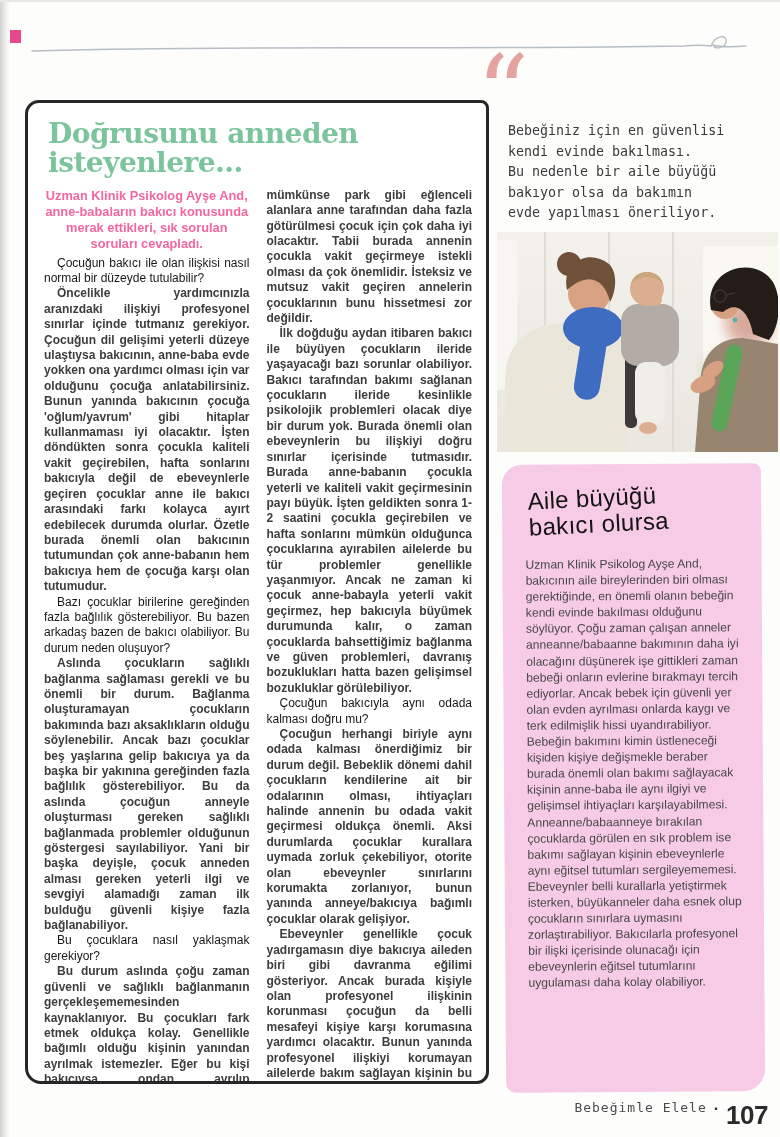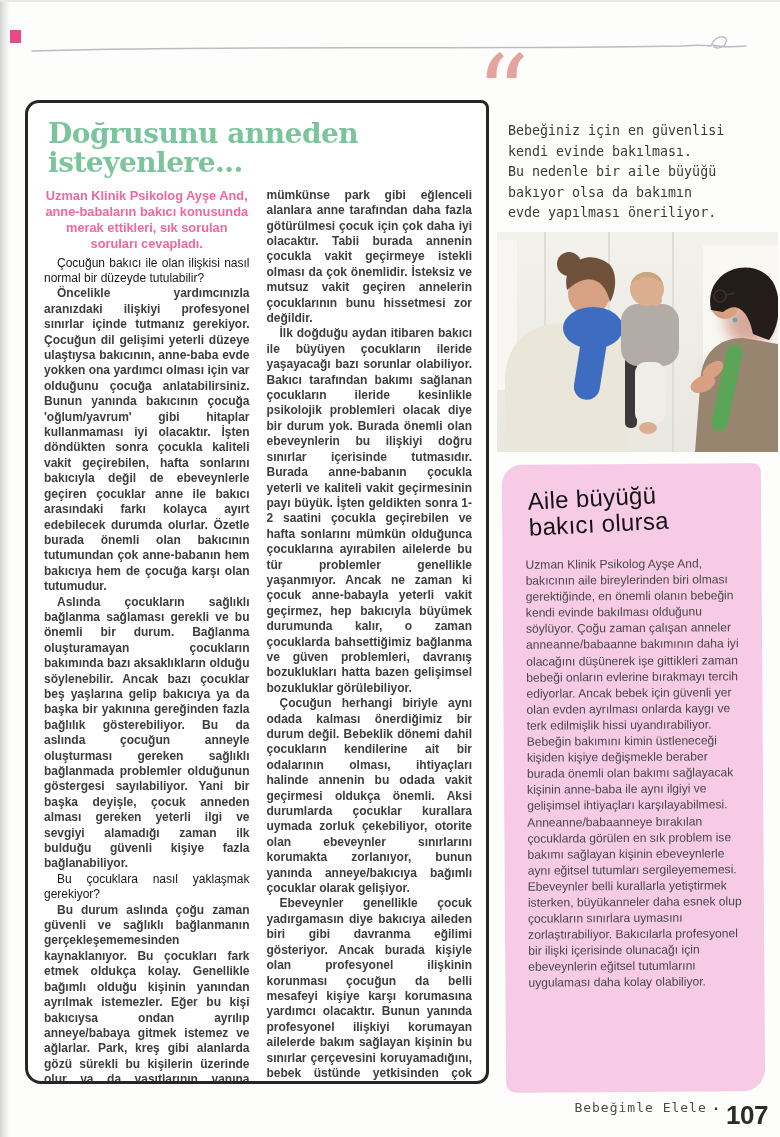--- a/index.html
+++ b/index.html
@@ -65,27 +65,29 @@
     <path d="M4 15 C 180 9, 420 14, 655 10 C 666 9, 676 9, 683 10 C 687 -1, 700 -2, 698 6 C 697 12, 687 14, 685 9 C 692 11, 706 11, 718 10" fill="none" stroke="#b7bec4" stroke-width="1.4" stroke-linecap="round"></path>
   </svg>
 
   <div class="article-box">
     <h1 class="article-title" id="article-title" style="color: rgb(124, 197, 156);">Doğrusunu anneden isteyenlere...</h1>
     <div class="cols">
       <div class="col">
         <p class="intro" id="article-intro" style="color: rgb(242, 103, 156);">Uzman Klinik Psikolog Ayşe And, anne-babaların bakıcı konusunda merak ettikleri, sık sorulan soruları cevapladı.</p>
         <p class="q">Çocuğun bakıcı ile olan ilişkisi nasıl normal bir düzeyde tutulabilir?</p>
         <p class="a">Öncelikle yardımcınızla aranızdaki ilişkiyi profesyonel sınırlar içinde tutmanız gerekiyor. Çocuğun dil gelişimi yeterli düzeye ulaştıysa bakıcının, anne-baba evde yokken ona yardımcı olması için var olduğunu çocuğa anlatabilirsiniz. Bunun yanında bakıcının çocuğa 'oğlum/yavrum' gibi hitaplar kullanmaması iyi olacaktır. İşten döndükten sonra çocukla kaliteli vakit geçirebilen, hafta sonlarını bakıcıyla değil de ebeveynlerle geçiren çocuklar anne ile bakıcı arasındaki farkı kolayca ayırt edebilecek durumda olurlar. Özetle burada önemli olan bakıcının tutumundan çok anne-babanın hem bakıcıya hem de çocuğa karşı olan tutumudur.</p>
+        <p class="q">Bazı çocuklar birilerine gereğinden fazla bağlılık gösterebiliyor. Bu bazen arkadaş bazen de bakıcı olabiliyor. Bu durum neden oluşuyor?</p>
         <p class="a">Aslında çocukların sağlıklı bağlanma sağlaması gerekli ve bu önemli bir durum. Bağlanma oluşturamayan çocukların bakımında bazı aksaklıkların olduğu söylenebilir. Ancak bazı çocuklar beş yaşlarına gelip bakıcıya ya da başka bir yakınına gereğinden fazla bağlılık gösterebiliyor. Bu da aslında çocuğun anneyle oluşturması gereken sağlıklı bağlanmada problemler olduğunun göstergesi sayılabiliyor. Yani bir başka deyişle, çocuk anneden alması gereken yeterli ilgi ve sevgiyi alamadığı zaman ilk bulduğu güvenli kişiye fazla bağlanabiliyor.</p>
         <p class="q">Bu çocuklara nasıl yaklaşmak gerekiyor?</p>
         <p class="a">Bu durum aslında çoğu zaman güvenli ve sağlıklı bağlanmanın gerçekleşememesinden kaynaklanıyor. Bu çocukları fark etmek oldukça kolay. Genellikle bağımlı olduğu kişinin yanından ayrılmak istemezler. Eğer bu kişi bakıcıysa ondan ayrılıp anneye/babaya gitmek istemez ve ağlarlar. Park, kreş gibi alanlarda gözü sürekli bu kişilerin üzerinde olur ya da yaşıtlarının yanına gitmek istemezler. Burada çocuğun anne-babayla daha fazla vakit geçirmesi, yaşıtlarının olduğu alanlarda oyunlara teşvik edilmesi,</p>
       </div>
       <div class="col">
         <p class="a noindent">mümkünse park gibi eğlenceli alanlara anne tarafından daha fazla götürülmesi çocuk için çok daha iyi olacaktır. Tabii burada annenin çocukla vakit geçirmeye istekli olması da çok önemlidir. İsteksiz ve mutsuz vakit geçiren annelerin çocuklarının bunu hissetmesi zor değildir.</p>
         <p class="a">İlk doğduğu aydan itibaren bakıcı ile büyüyen çocukların ileride yaşayacağı bazı sorunlar olabiliyor. Bakıcı tarafından bakımı sağlanan çocukların ileride kesinlikle psikolojik problemleri olacak diye bir durum yok. Burada önemli olan ebeveynlerin bu ilişkiyi doğru sınırlar içerisinde tutmasıdır. Burada anne-babanın çocukla yeterli ve kaliteli vakit geçirmesinin payı büyük. İşten geldikten sonra 1-2 saatini çocukla geçirebilen ve hafta sonlarını mümkün olduğunca çocuklarına ayırabilen ailelerde bu tür problemler genellikle yaşanmıyor. Ancak ne zaman ki çocuk anne-babayla yeterli vakit geçirmez, hep bakıcıyla büyümek durumunda kalır, o zaman çocuklarda bahsettiğimiz bağlanma ve güven problemleri, davranış bozuklukları hatta bazen gelişimsel bozukluklar görülebiliyor.</p>
+        <p class="q">Çocuğun bakıcıyla aynı odada kalması doğru mu?</p>
         <p class="a">Çocuğun herhangi biriyle aynı odada kalması önerdiğimiz bir durum değil. Bebeklik dönemi dahil çocukların kendilerine ait bir odalarının olması, ihtiyaçları halinde annenin bu odada vakit geçirmesi oldukça önemli. Aksi durumlarda çocuklar kurallara uymada zorluk çekebiliyor, otorite olan ebeveynler sınırlarını korumakta zorlanıyor, bunun yanında anneye/bakıcıya bağımlı çocuklar olarak gelişiyor.</p>
         <p class="a">Ebeveynler genellikle çocuk yadırgamasın diye bakıcıya aileden biri gibi davranma eğilimi gösteriyor. Ancak burada kişiyle olan profesyonel ilişkinin korunması çocuğun da belli mesafeyi kişiye karşı korumasına yardımcı olacaktır. Bunun yanında profesyonel ilişkiyi korumayan ailelerde bakım sağlayan kişinin bu sınırlar çerçevesini koruyamadığını, bebek üstünde yetkisinden çok inisiyatif almasına yol açabiliyor. Bu da hem çocuk hem de aile bakımından ileride problemler çıkmasına neden olabiliyor.</p>
       </div>
     </div>
   </div>
 
   <div class="pull-quote">
     <span class="qmark qmark-open" id="qmark-open" style="color: rgb(226, 154, 150);">“</span>
     <span class="quote-text">Bebeğiniz için en güvenlisi
 kendi evinde bakılması.

